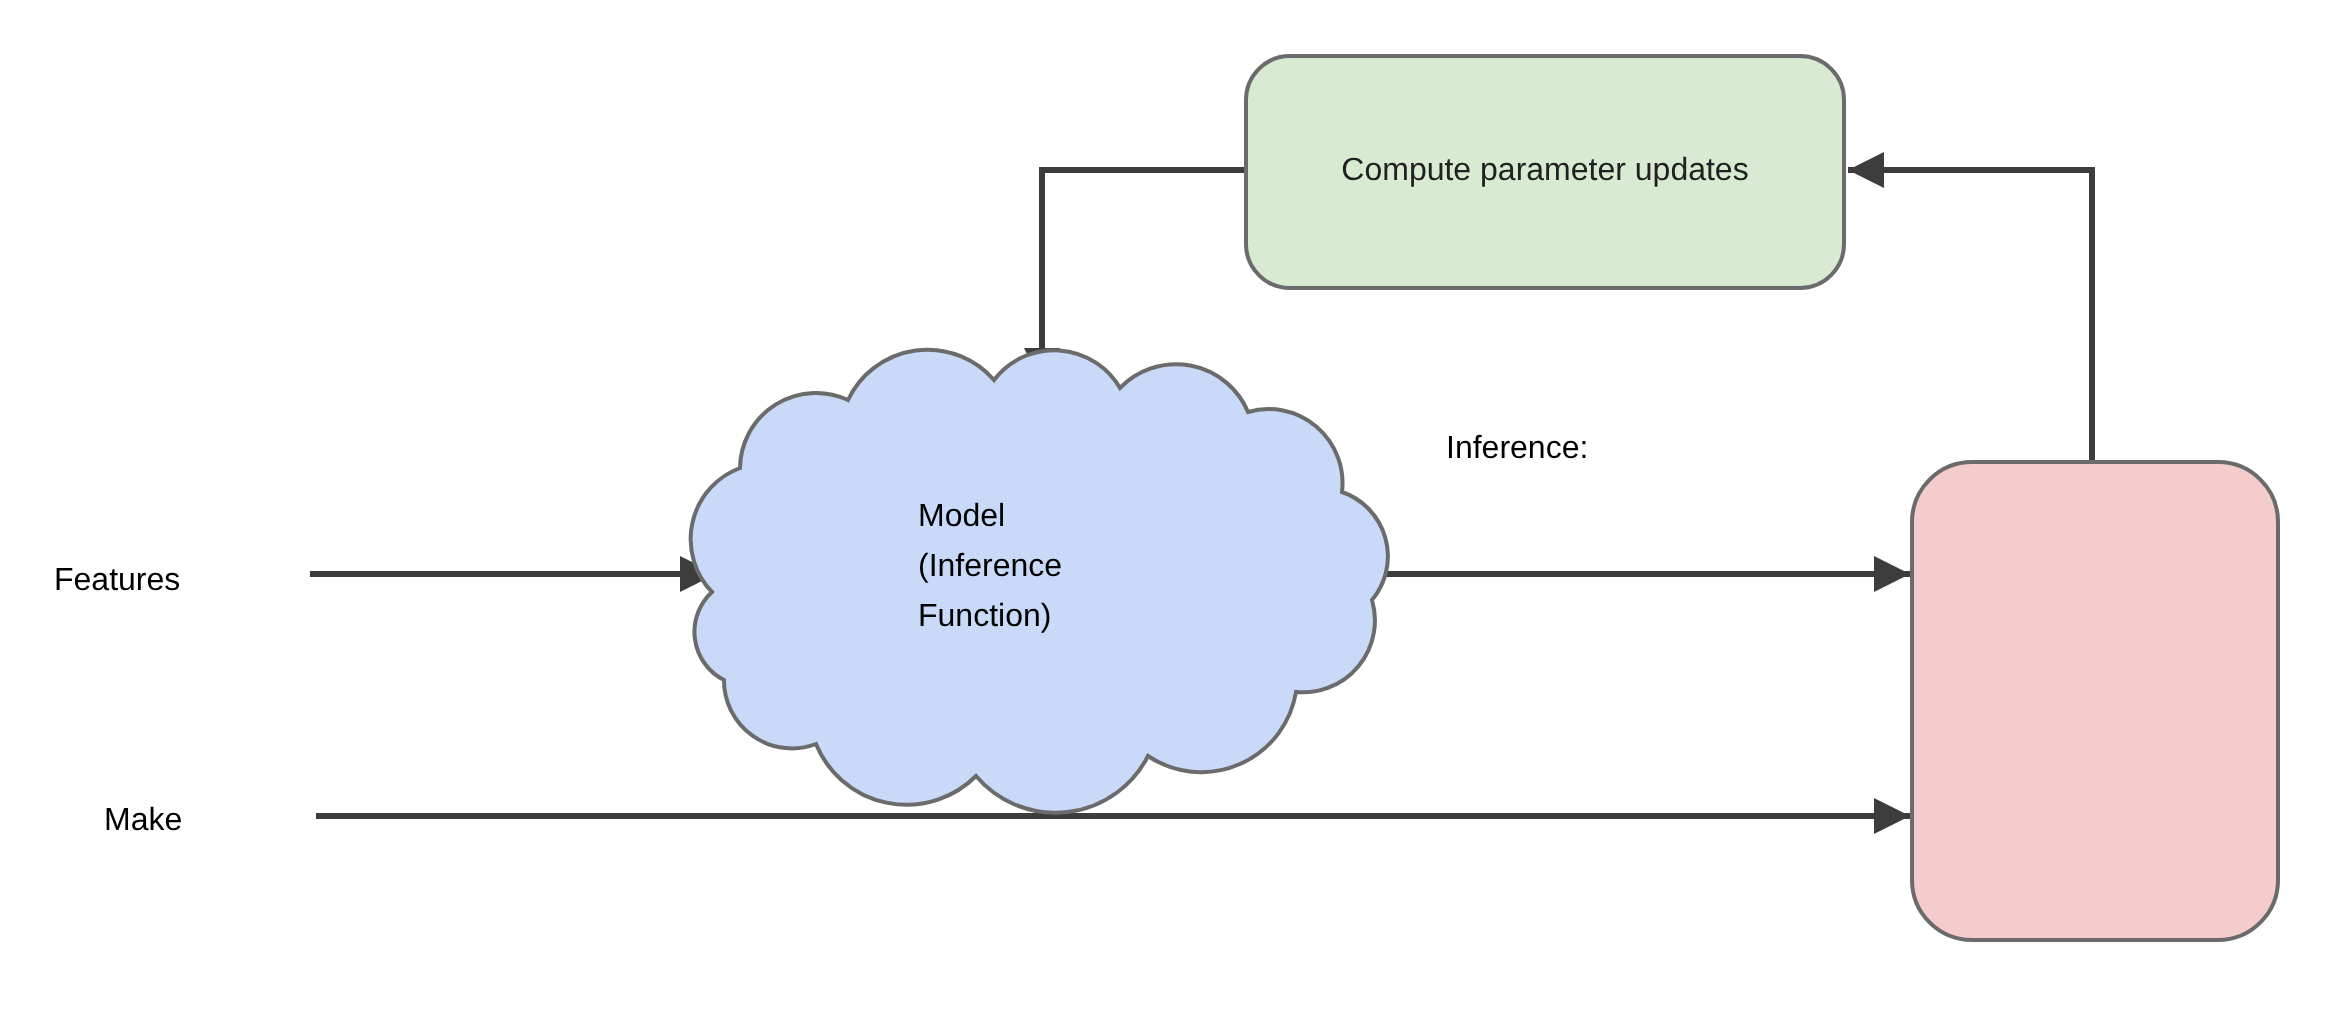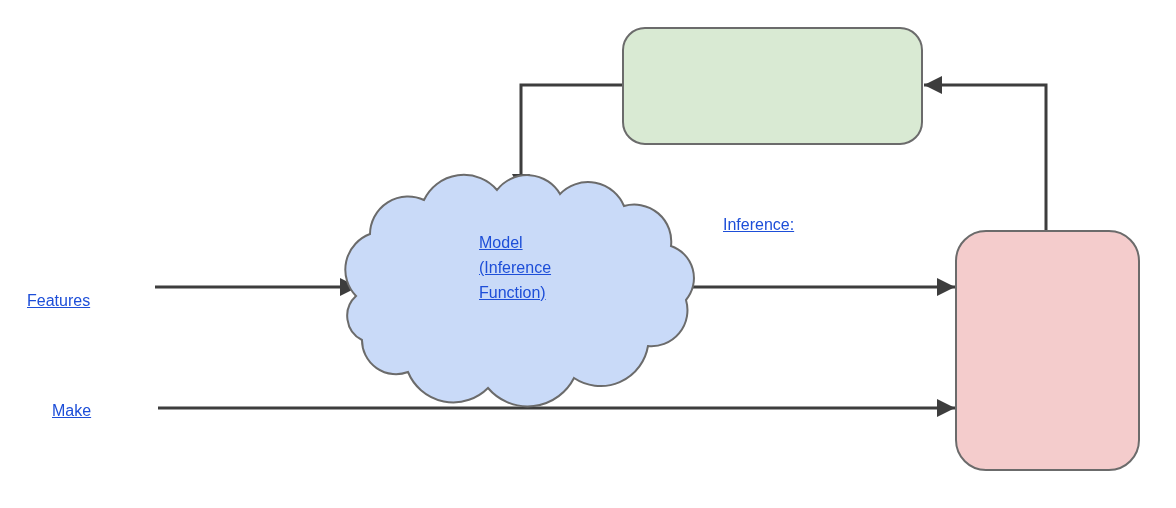--- a/index.html
+++ b/index.html
@@ -12,38 +12,37 @@
     color: #212121;
     overflow: hidden;
   }
   .canvas svg { position: absolute; left: 0; top: 0; }
   .shape { stroke: #6b6b6b; stroke-width: 2; }
   .edge { stroke: #3d3d3d; stroke-width: 3; fill: none; stroke-linecap: butt; }
   .txt {
     position: absolute;
     font-size: 16px;
     line-height: 25px;
-    color: #1d4ed8;
+    color: #000000;
     white-space: nowrap;
-    text-decoration: underline;
   }
   .txt div { white-space: nowrap; }
   .node-label-center {
     position: absolute;
     display: flex;
     align-items: center;
     justify-content: center;
     font-size: 16px;
     text-align: center;
   }
-  .features-label   { left: 27px;  top: 288px; }
+  .features-label   { left: 27px;  top: 278px; }
   .label-label      { left: 52px;  top: 398px; }
   .inference-line1  { left: 723px; top: 212px; }
   .inference-line2  { left: 723px; top: 249px; }
-  .cloud-label      { left: 459px; top: 230px; line-height: 25px; margin-left: 20px; }
+  .cloud-label      { left: 459px; top: 246px; line-height: 25px; }
   .loss-label       { left: 1007px; top: 344px; line-height: 22px; }
   .param-label      { left: 623px; top: 28px; width: 299px; height: 116px; }
 </style>
 </head>
 <body>
 
 <div class="canvas">
 
   <svg width="1176" height="508" viewBox="0 0 1176 508">
     <defs>
@@ -89,14 +88,15 @@
   <div class="txt inference-line1">Inference:</div>
 
 
   <div class="txt cloud-label">
     <div>Model</div>
     <div>(Inference</div>
     <div>Function)</div>
   </div>
 
 
+  <div class="node-label-center param-label">Compute parameter updates</div>
 
 </div>
 
 </body></html>

